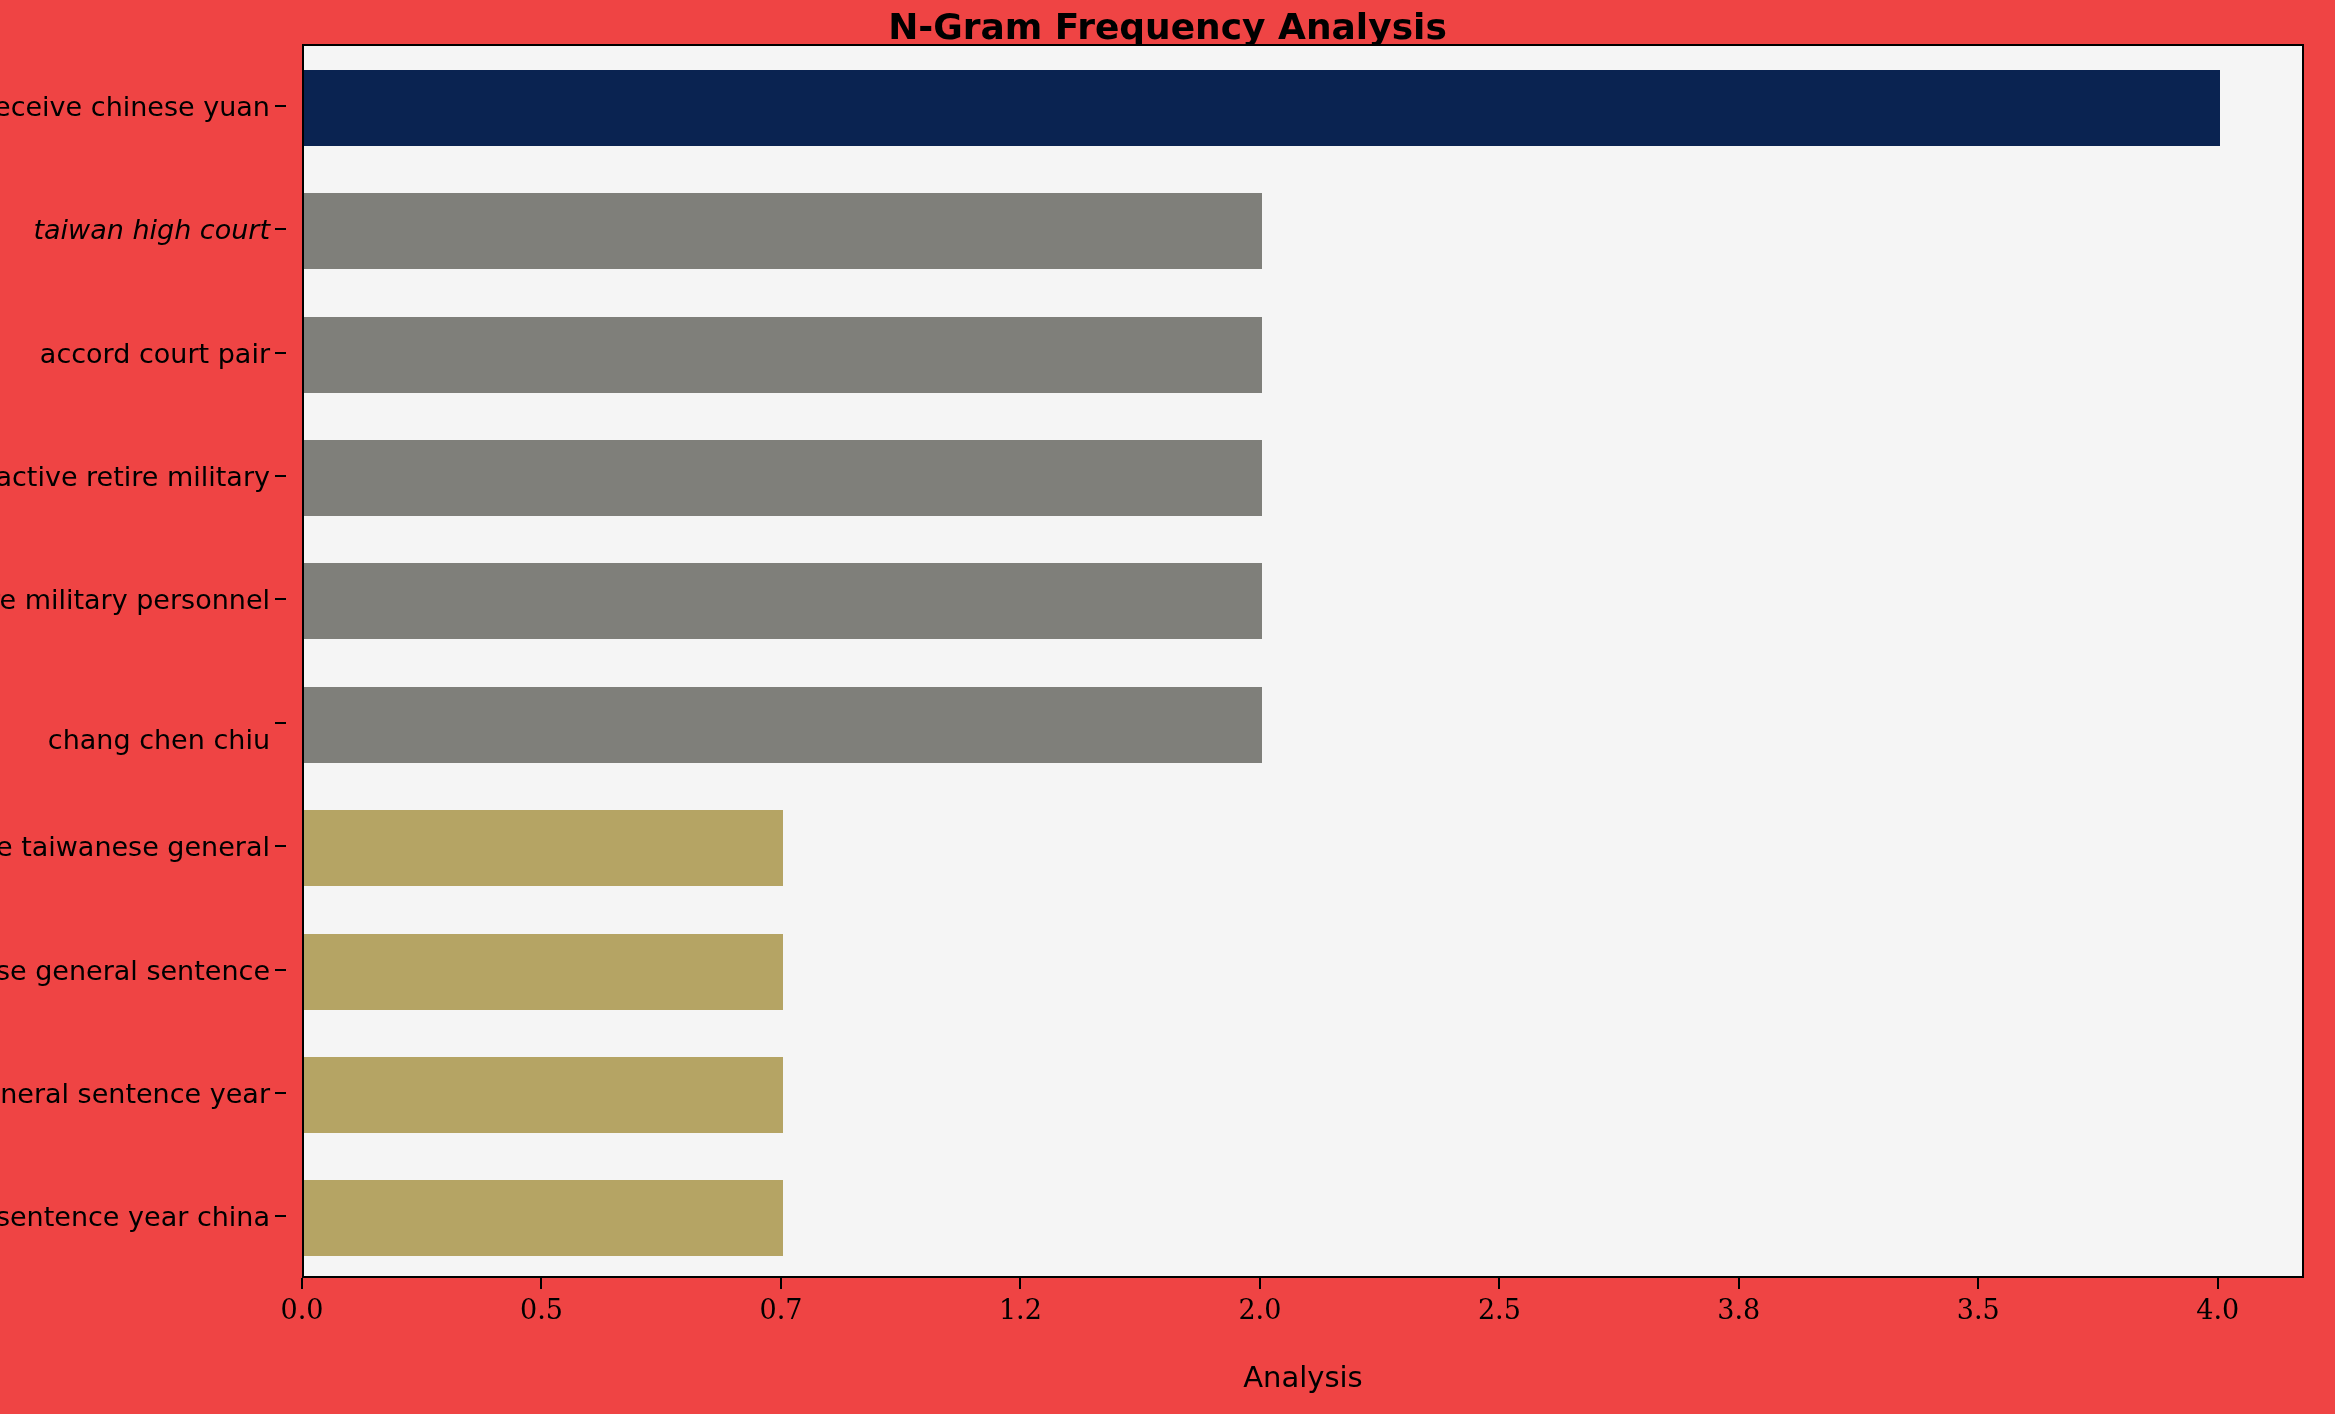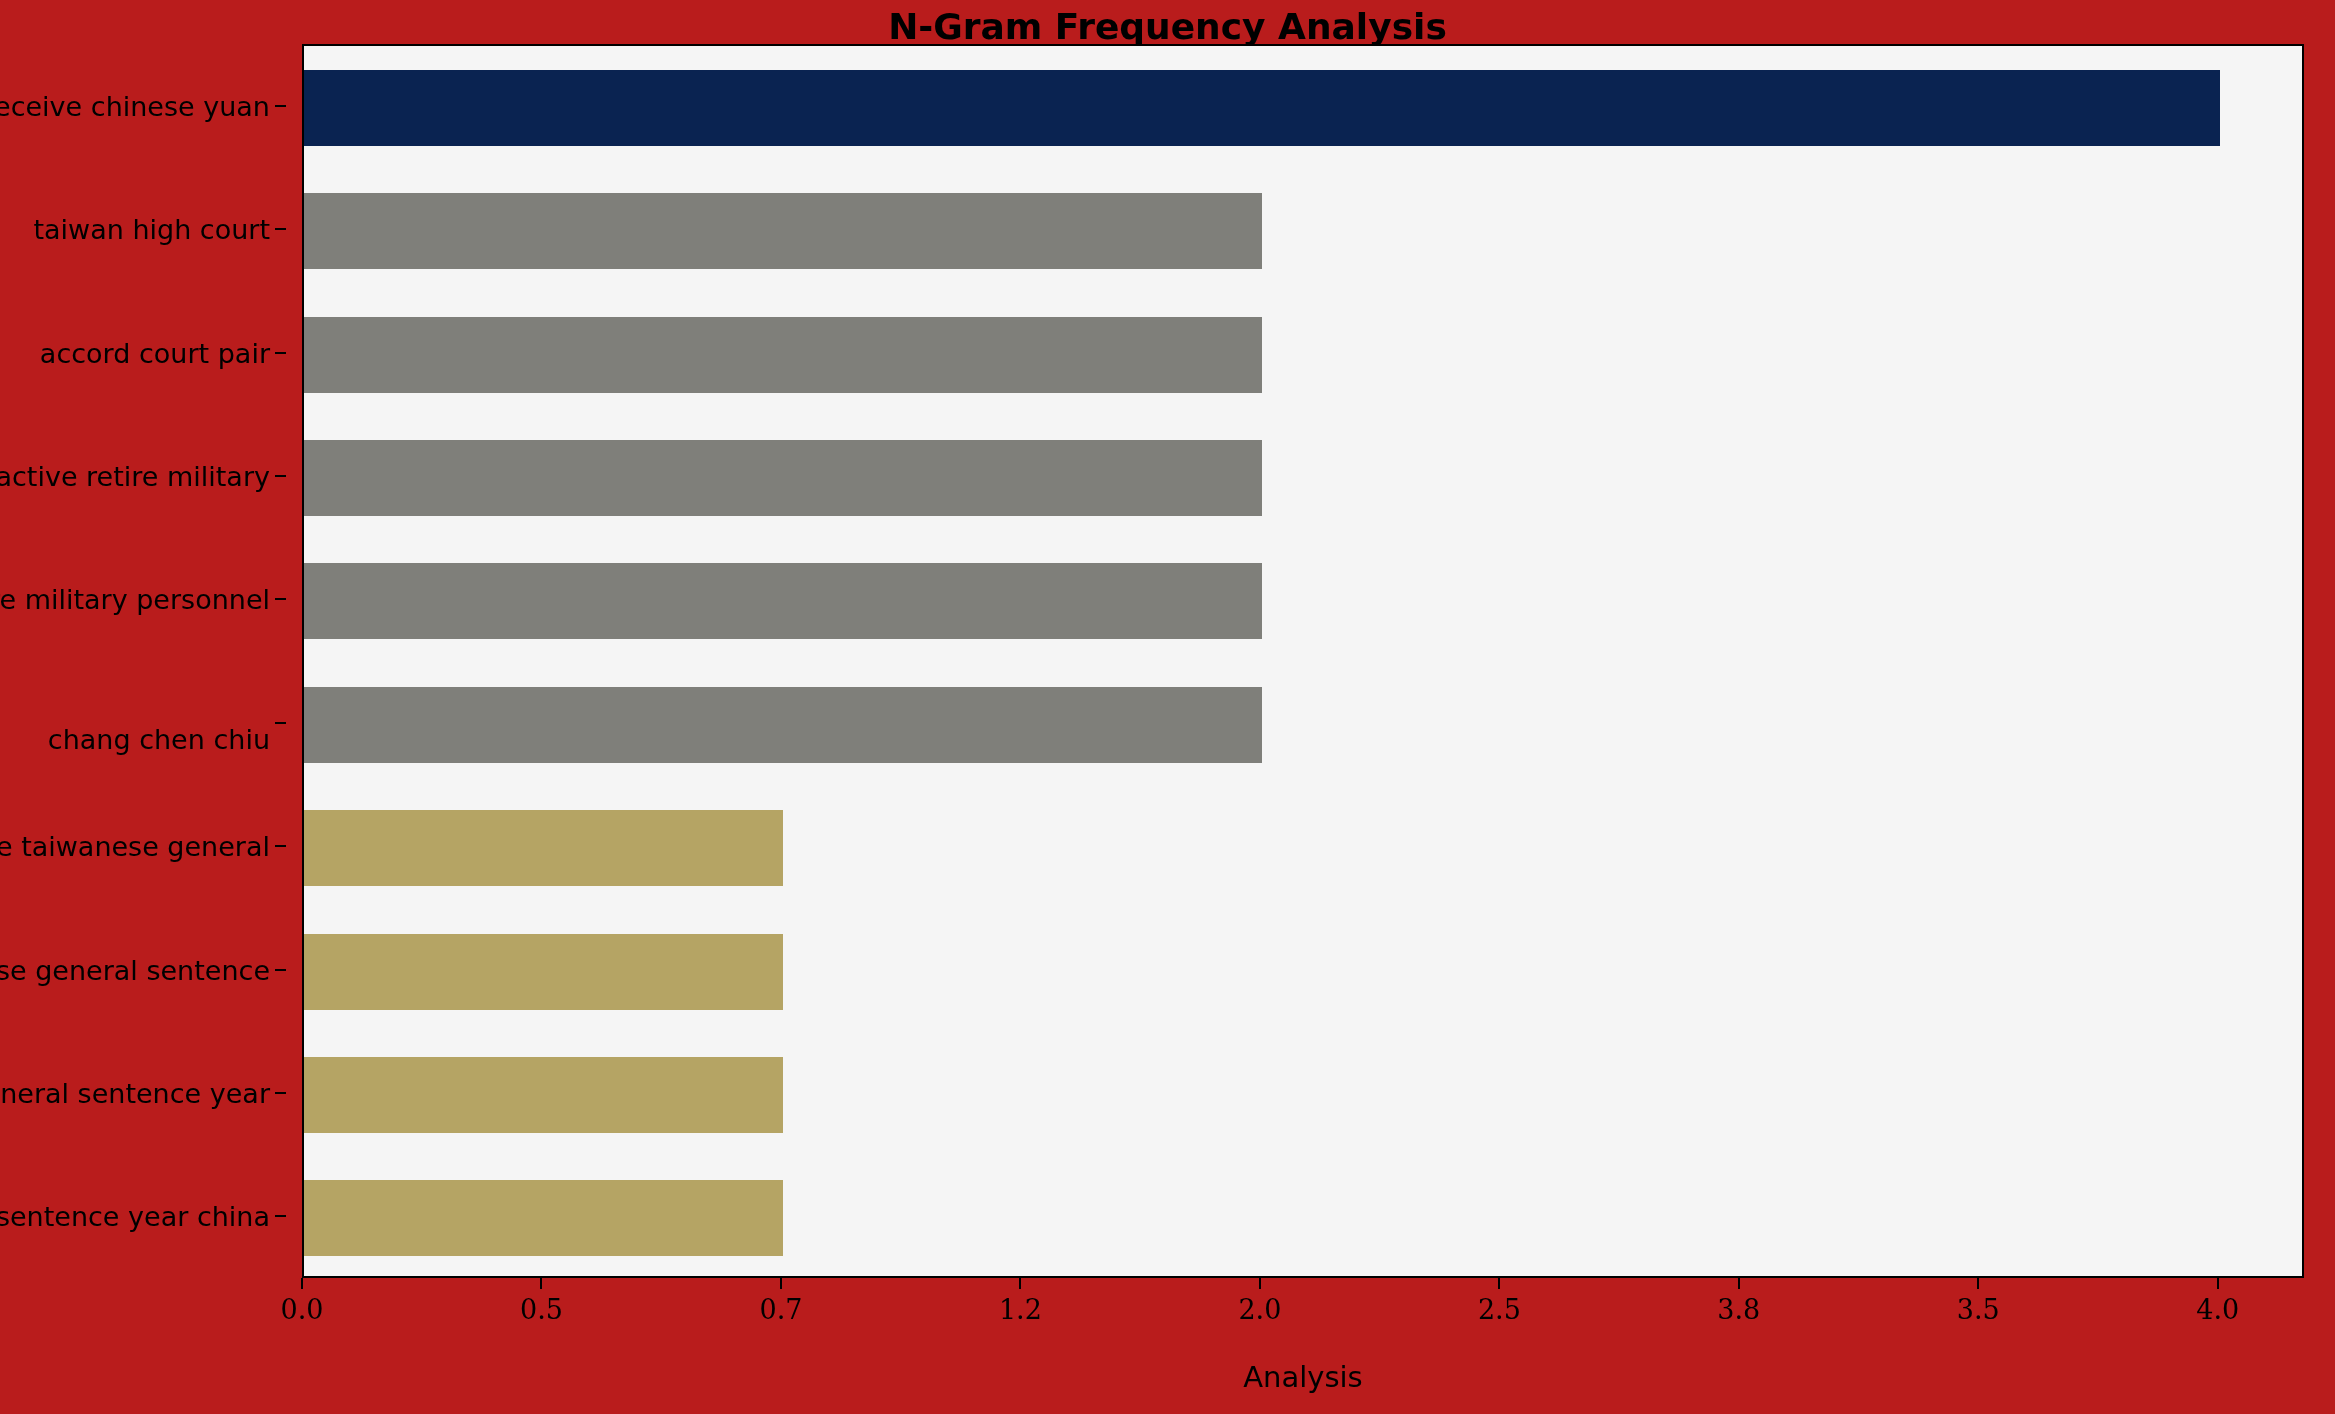--- a/index.html
+++ b/index.html
@@ -14,21 +14,21 @@
     overflow: hidden;
     position: relative;
   }
 
   
   #figure {
     position: absolute;
     left: 0; top: 0;
     width: 2335px;
     height: 1414px;
-    background: #b91c1c;
+    background: #ef4444;
   }
 
   
   #chart-title {
     position: absolute;
     left: 0;
     top: 6px;
     width: 2335px;
     text-align: center;
     font-size: 36px;
@@ -146,21 +146,21 @@
         <div class="bar" style="width: 478.947px; background: rgb(181, 164, 100); top: 887.5px;"></div>
         <div class="bar" style="width: 478.947px; background: rgb(181, 164, 100); top: 1010.9px;"></div>
         <div class="bar" style="width: 478.947px; background: rgb(181, 164, 100); top: 1134.3px;"></div>
       </div>
   </div>
 
   <div id="y-axis-labels">
       <div class="y-tick-mark" style="top: 61.7px;"></div>
       <div class="y-tick-label" style="top: 61.7px;">receive chinese yuan</div>
       <div class="y-tick-mark" style="top: 185.1px;"></div>
-      <div class="y-tick-label" style="top: 185.1px;">taiwan high court</div>
+      <div class="y-tick-label" style="top: 185.1px; font-style: italic;">taiwan high court</div>
       <div class="y-tick-mark" style="top: 308.5px;"></div>
       <div class="y-tick-label" style="top: 308.5px;">accord court pair</div>
       <div class="y-tick-mark" style="top: 431.9px;"></div>
       <div class="y-tick-label" style="top: 431.9px;">active retire military</div>
       <div class="y-tick-mark" style="top: 555.3px;"></div>
       <div class="y-tick-label" style="top: 555.3px;">retire military personnel</div>
       <div class="y-tick-mark" style="top: 678.7px;"></div>
       <div class="y-tick-label" style="top: 678.7px; margin-top: 16px;">chang chen chiu</div>
       <div class="y-tick-mark" style="top: 802.1px;"></div>
       <div class="y-tick-label" style="top: 802.1px;">retire taiwanese general</div>

